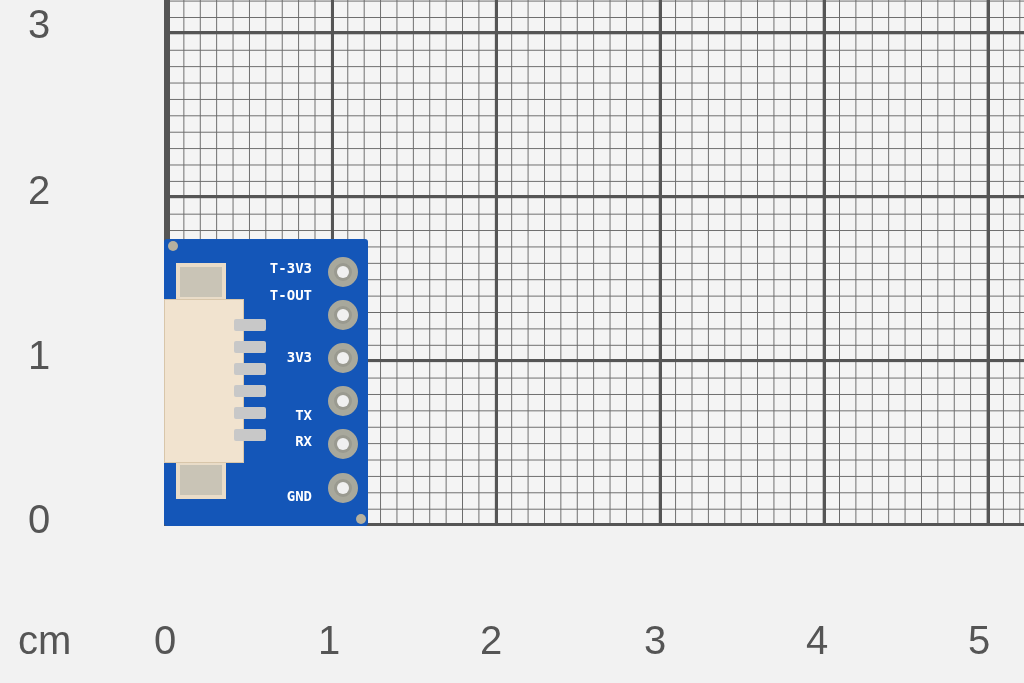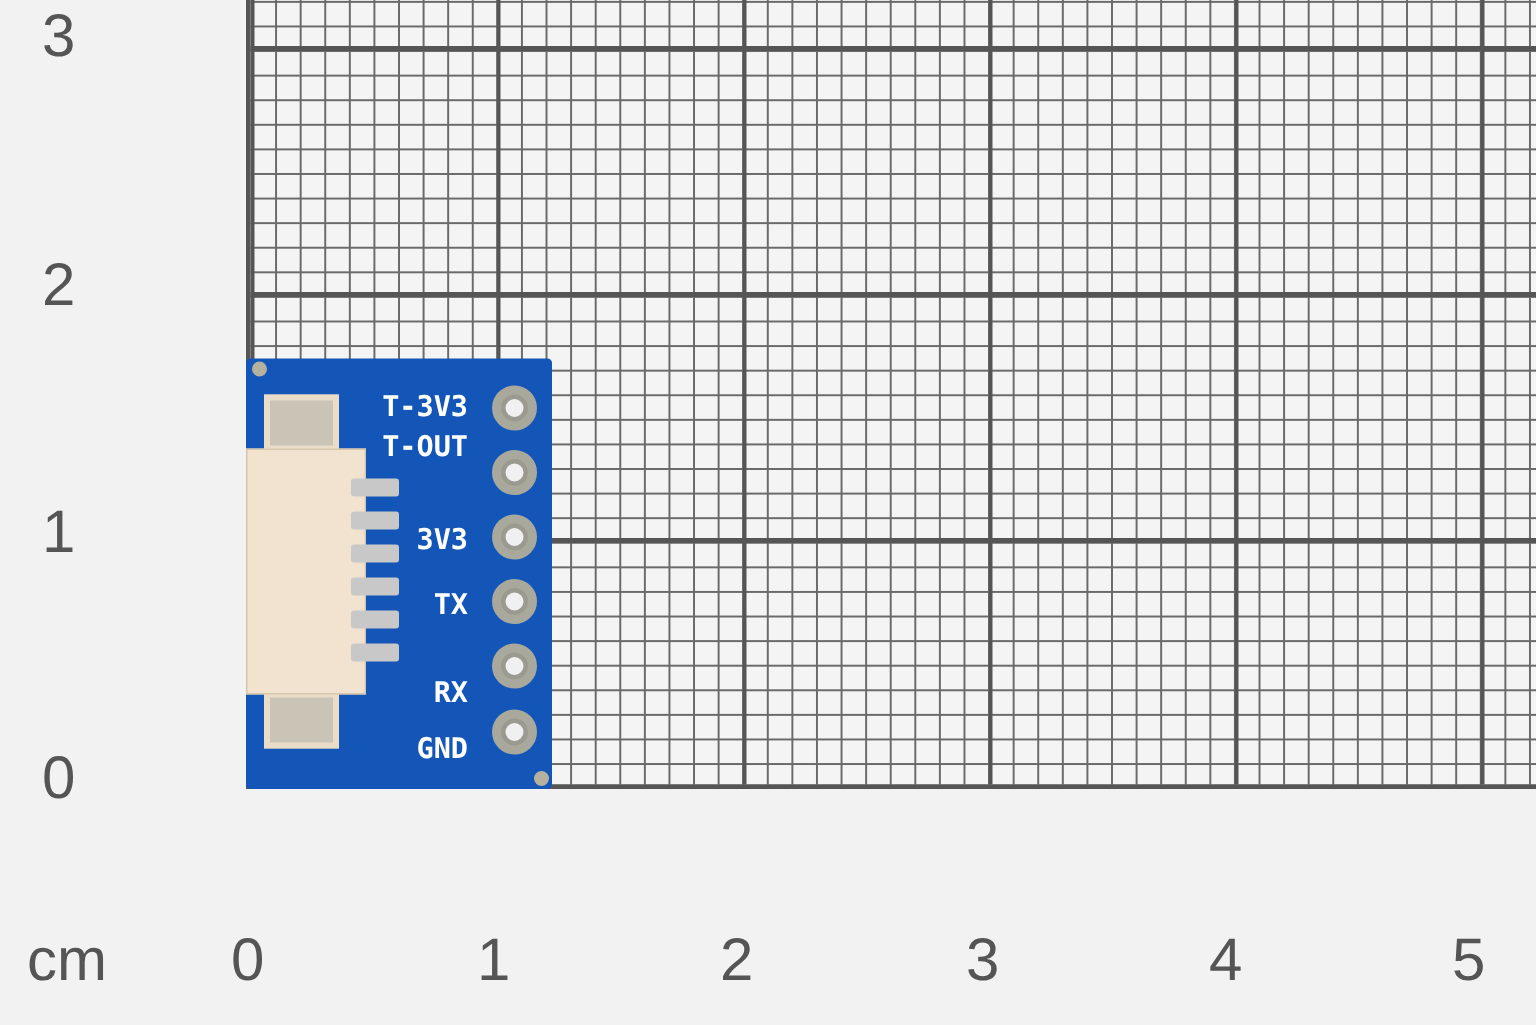--- a/index.html
+++ b/index.html
@@ -11,21 +11,21 @@
   linear-gradient(to bottom,transparent 0,transparent 31px,#555 31px,#555 34px,transparent 34px),
   linear-gradient(to right,#6a6a6a 0,#6a6a6a 1.4px,transparent 1.4px),
   linear-gradient(to bottom,#6a6a6a 0,#6a6a6a 1.4px,transparent 1.4px);
  background-size:164px 100%,100% 164px,16.4px 100%,100% 16.4px;
  background-position:0 0,0 0,0 0,0 0.6px;
  border-left:3px solid #555;border-bottom:3px solid #555;box-sizing:border-box;}
 .lbl{position:absolute;color:#555;font-size:40px;}
 .pcb{position:absolute;left:164px;top:239px;width:204px;height:287px;background:#1456b8;border-radius:3px;}
 .hole{position:absolute;width:30px;height:30px;border-radius:50%;background:#9a9a90;left:164px;box-sizing:border-box;border:6px solid #a8a89c;}
 .hole::after{content:"";position:absolute;left:3px;top:3px;width:12px;height:12px;border-radius:50%;background:#f0f0f0;}
-.pin{position:absolute;color:#fff;font-weight:bold;font-size:19px;right:56px;font-family:"DejaVu Sans Mono",monospace;}
+.pin{position:absolute;color:#fff;font-weight:bold;font-size:14px;right:56px;font-family:"DejaVu Sans Mono",monospace;}
 .conn{position:absolute;left:0;top:60px;width:78px;height:162px;background:#f1e3cf;border:1px solid #d8c6aa;}
 .tab{position:absolute;left:10px;width:50px;height:38px;background:#c9c4b6;border:4px solid #e9dcc8;box-sizing:border-box;}
 .lead{position:absolute;left:70px;width:32px;height:12px;background:#c8c8c8;border-radius:2px;}
 .corner{position:absolute;width:10px;height:10px;border-radius:50%;background:#b6b09e;}
 </style>
 </head>
 <body>
 
 <div class="grid"></div>
 
@@ -51,22 +51,22 @@
   <div class="lead" style="top:80px"></div>
   <div class="lead" style="top:102px"></div>
   <div class="lead" style="top:124px"></div>
   <div class="lead" style="top:146px"></div>
   <div class="lead" style="top:168px"></div>
   <div class="lead" style="top:190px"></div>
 
   <div class="pin" style="top:21px">T-3V3</div>
   <div class="pin" style="top:48px">T-OUT</div>
   <div class="pin" style="top:110px">3V3</div>
-  <div class="pin" style="top:153px">TX</div>
-  <div class="pin" style="top:212px">RX</div>
+  <div class="pin" style="top:168px">TX</div>
+  <div class="pin" style="top:194px">RX</div>
   <div class="pin" style="top:249px">GND</div>
 
   <div class="hole" style="top:18px"></div>
   <div class="hole" style="top:61px"></div>
   <div class="hole" style="top:104px"></div>
   <div class="hole" style="top:147px"></div>
   <div class="hole" style="top:190px"></div>
   <div class="hole" style="top:234px"></div>
 </div>
 

